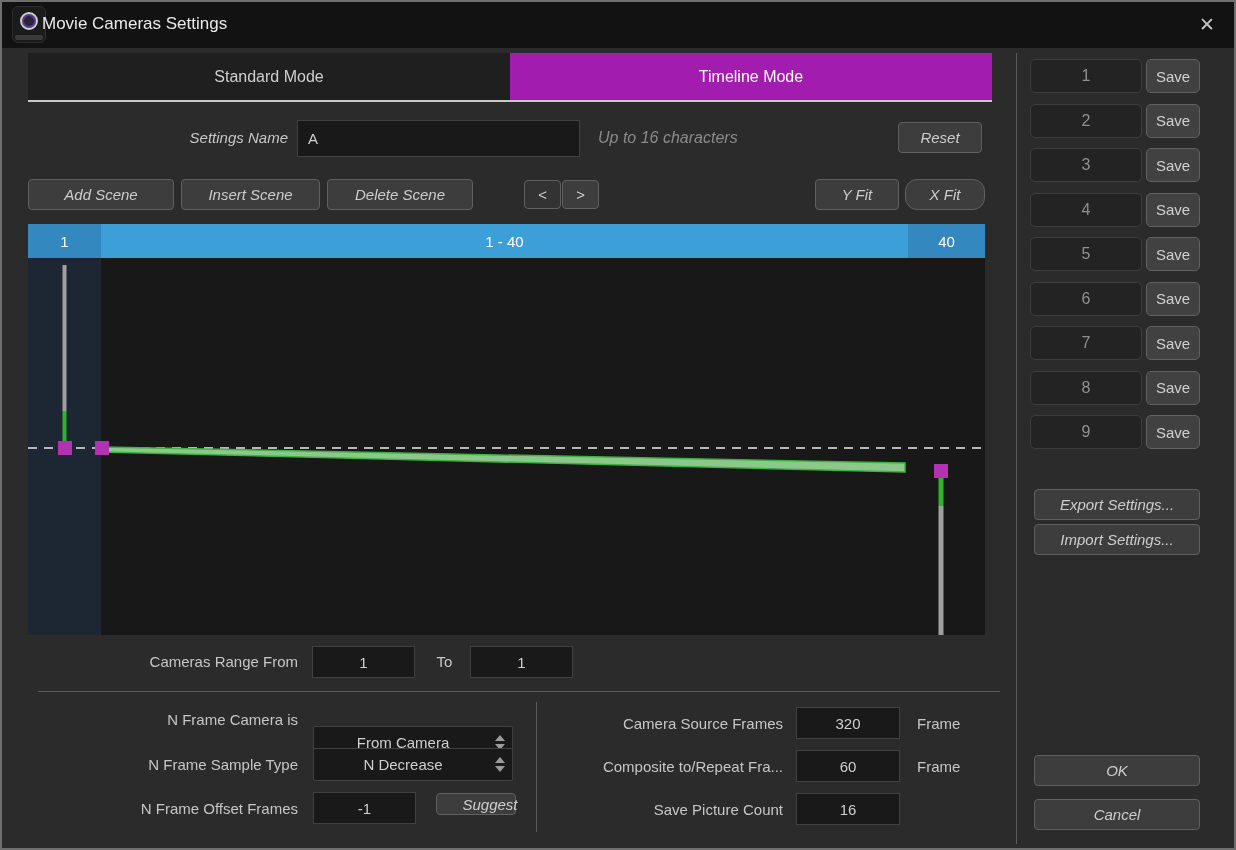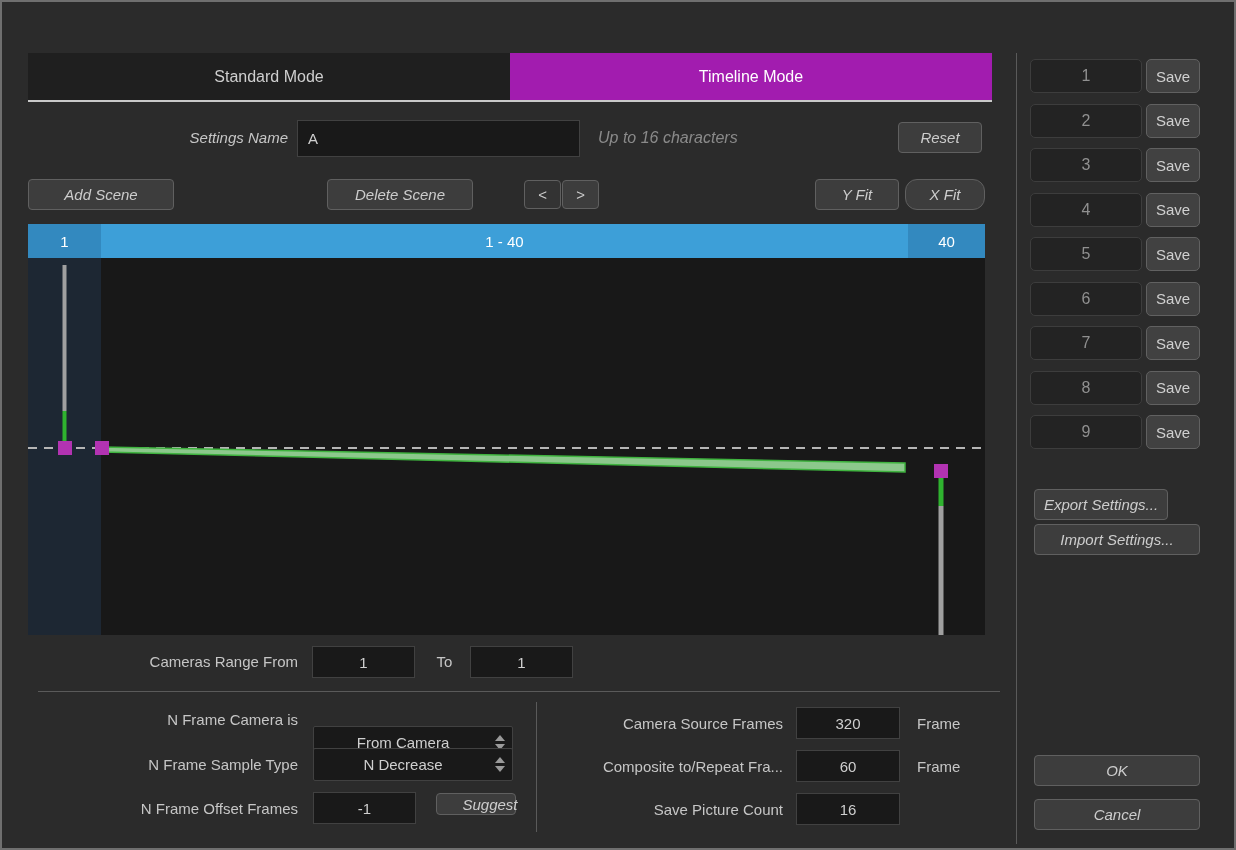--- a/index.html
+++ b/index.html
@@ -52,33 +52,42 @@
   .slot-num{width:112px;background:#232323;border:1px solid #3d3d3d;border-radius:5px;
     color:#909090;font-size:16px;display:flex;align-items:center;justify-content:center;}
   .slot-save{width:54px;background:#414141;border:1px solid #616161;border-radius:5px;
     color:#d0d0d0;font-size:15px;display:flex;align-items:center;justify-content:center;text-align:right;}
 </style>
 </head>
 <body>
 
 <div class="dialog">
 
+  <div class="titlebar">
+    <div class="app-icon">
+      <div class="ring"></div>
+      <div class="sub"></div>
+    </div>
+    <div class="win-title">Movie Cameras Settings</div>
+    <div class="close-btn">✕</div>
+  </div>
 
   <div class="tabs">
     <div class="tab inactive">Standard Mode</div>
     <div class="tab active">Timeline Mode</div>
   </div>
   <div class="tab-underline"></div>
 
   <div class="lbl" style="left:100px;top:127px;width:186px;font-style:italic;">Settings Name</div>
   <div class="field left" style="left:295px;top:118px;width:283px;height:37px;">A</div>
   <div class="hint" style="left:596px;top:127px;">Up to 16 characters</div>
   <div class="btn" style="left:896px;top:120px;width:84px;height:31px;">Reset</div>
 
   <div class="btn" style="left:26px;top:177px;width:146px;height:31px;">Add Scene</div>
+  <div class="btn" style="left:179px;top:177px;width:139px;height:31px;">Insert Scene</div>
   <div class="btn" style="left:325px;top:177px;width:146px;height:31px;">Delete Scene</div>
   <div class="btn" style="left:522px;top:178px;width:37px;height:29px;background:#333333;">&lt;</div>
   <div class="btn" style="left:560px;top:178px;width:37px;height:29px;">&gt;</div>
   <div class="btn" style="left:813px;top:177px;width:84px;height:31px;">Y Fit</div>
   <div class="btn" style="left:903px;top:177px;width:80px;height:31px;border-radius:12px;">X Fit</div>
 
   <div class="tl-header">
     <div class="tl-seg end" style="width:73px;">1</div>
     <div class="tl-seg mid">1 - 40</div>
     <div class="tl-seg end" style="width:77px;">40</div>
@@ -173,19 +182,19 @@
     <div class="slot-row">
       <div class="slot-num">8</div>
       <div class="slot-save">Save</div>
     </div>
     <div class="slot-row">
       <div class="slot-num">9</div>
       <div class="slot-save">Save</div>
     </div>
   </div>
 
-  <div class="btn" style="left:1032px;top:487px;width:134px;height:31px;">Export Settings...</div>
+  <div class="btn" style="left:1032px;top:487px;width:166px;height:31px;">Export Settings...</div>
   <div class="btn" style="left:1032px;top:522px;width:166px;height:31px;">Import Settings...</div>
 
   <div class="btn" style="left:1032px;top:753px;width:166px;height:31px;">OK</div>
   <div class="btn" style="left:1032px;top:797px;width:166px;height:31px;">Cancel</div>
 
 </div>
 
 </body></html>

